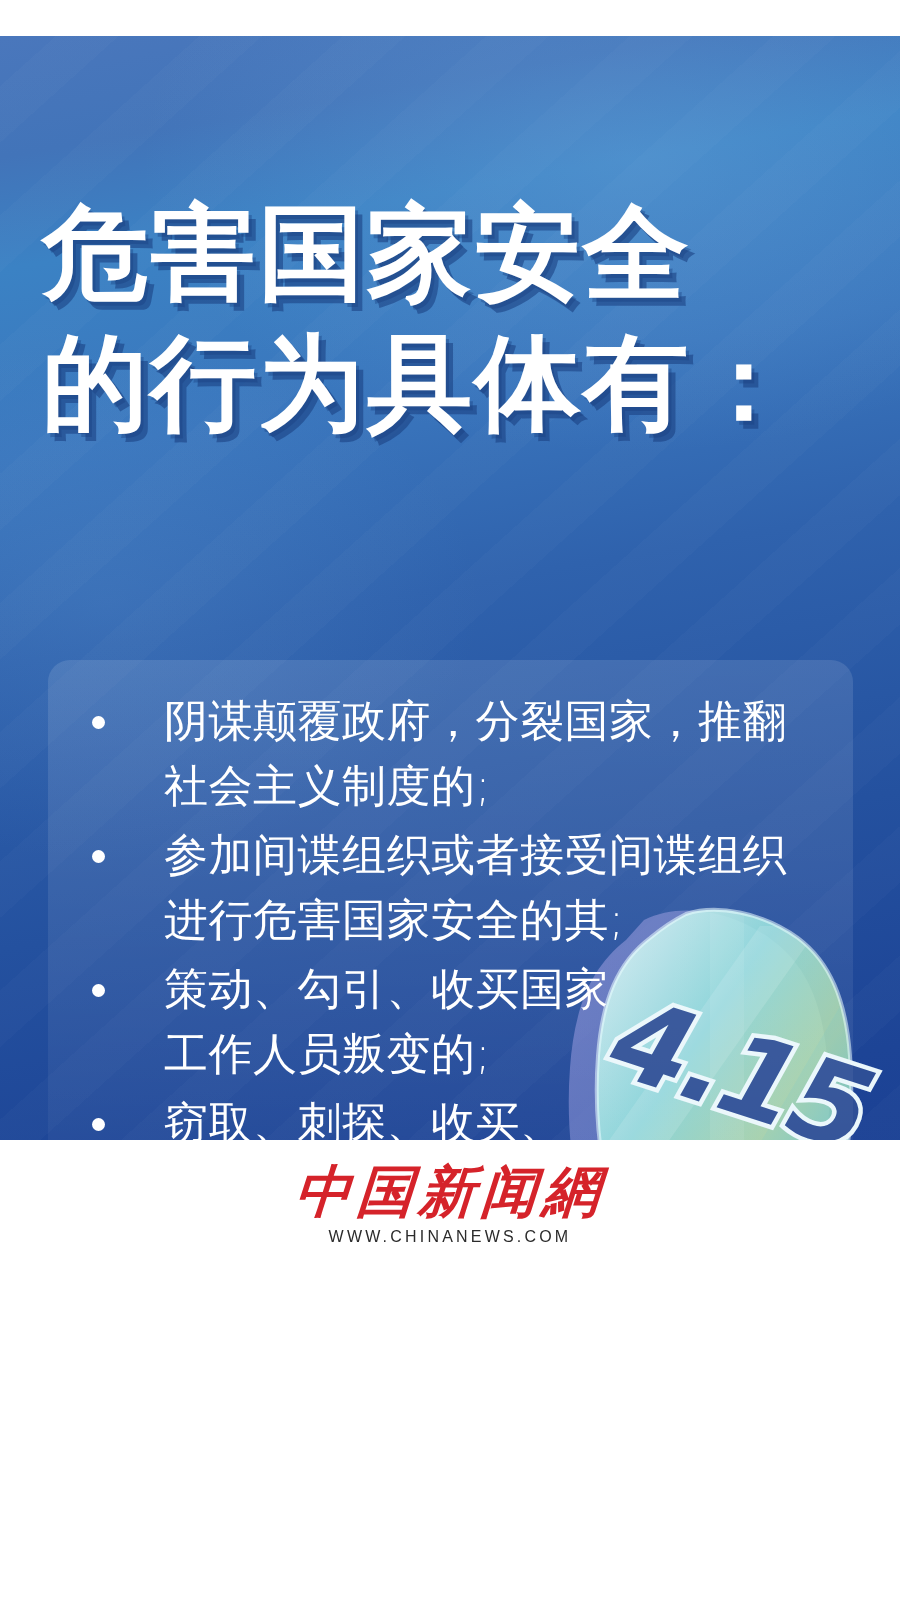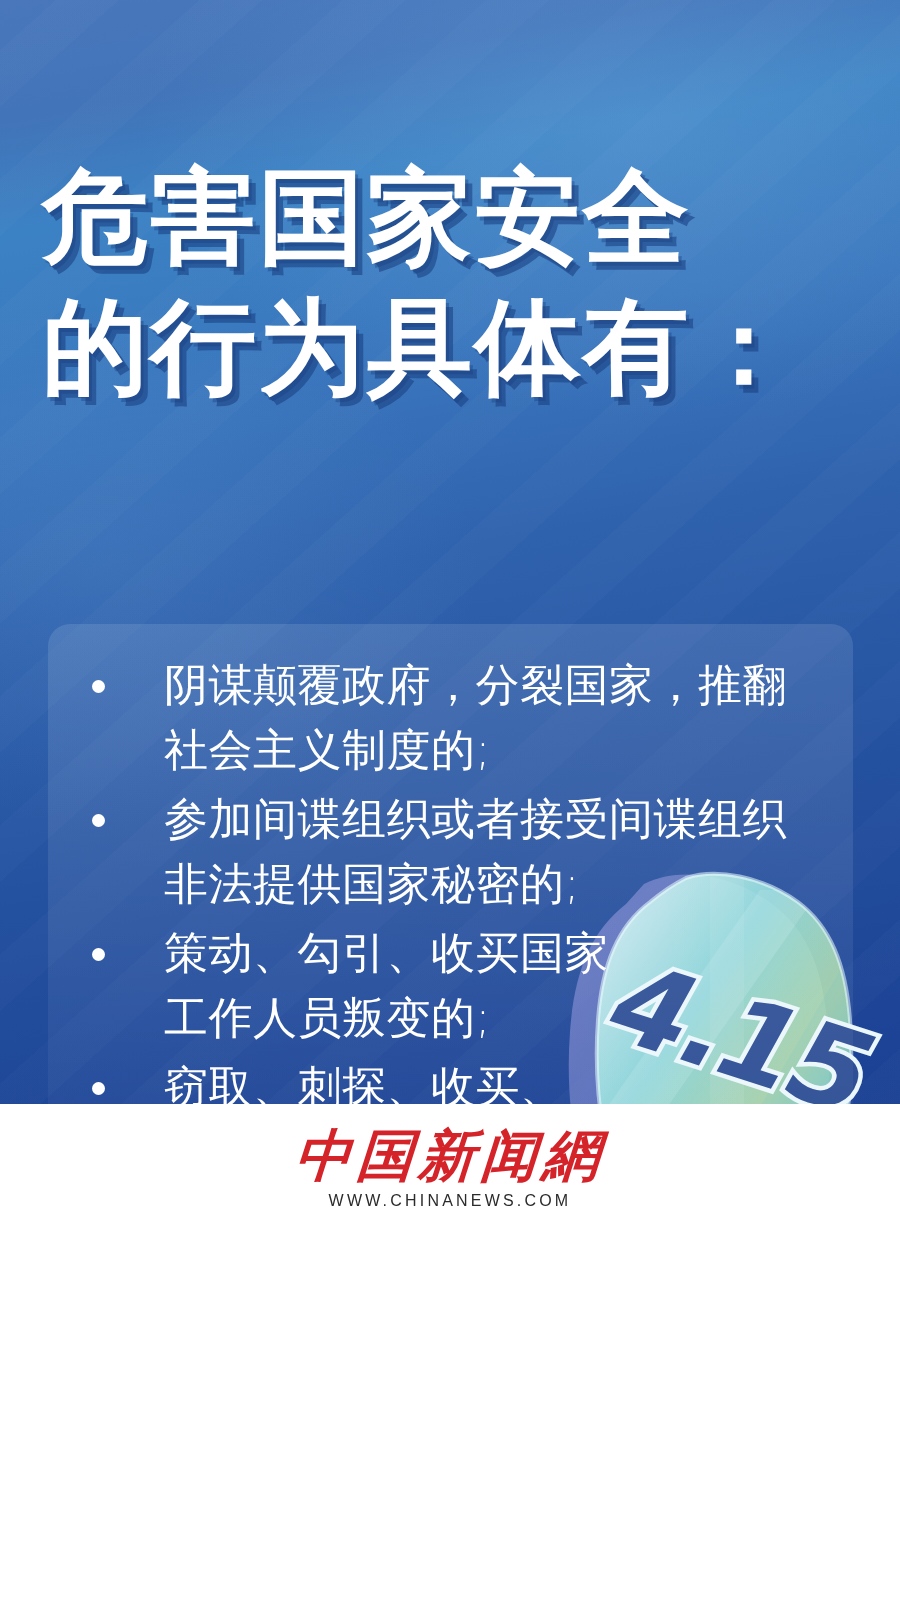--- a/index.html
+++ b/index.html
@@ -10,20 +10,21 @@
   }
   * { box-sizing: border-box; }
 
   .poster {
     position: relative;
     width: 900px;
     height: 1232px;
     overflow: hidden;
     font-family: "Liberation Sans", "DejaVu Sans", sans-serif;
     background: #be185d;
+    margin-top: 36px;
   }
 
   
   .bg-base {
     position: absolute;
     inset: 0;
     background:
       linear-gradient(170deg,
         #4a77bc 0px,
         #4274b9 120px,
@@ -358,21 +359,21 @@
 
   <ul class="bullets">
     <li class="bullet">
       <span class="dot"></span>
       <span class="txt">阴谋颠覆政府，分裂国家，推翻
 社会主义制度的;</span>
     </li>
     <li class="bullet">
       <span class="dot"></span>
       <span class="txt">参加间谍组织或者接受间谍组织
-非法提供国家秘密的;</span>
+进行危害国家安全的其;</span>
     </li>
     <li class="bullet">
       <span class="dot"></span>
       <span class="txt">策动、勾引、收买国家
 工作人员叛变的;</span>
     </li>
     <li class="bullet">
       <span class="dot"></span>
       <span class="txt">窃取、刺探、收买、
 非法提供国家秘密的;</span>

